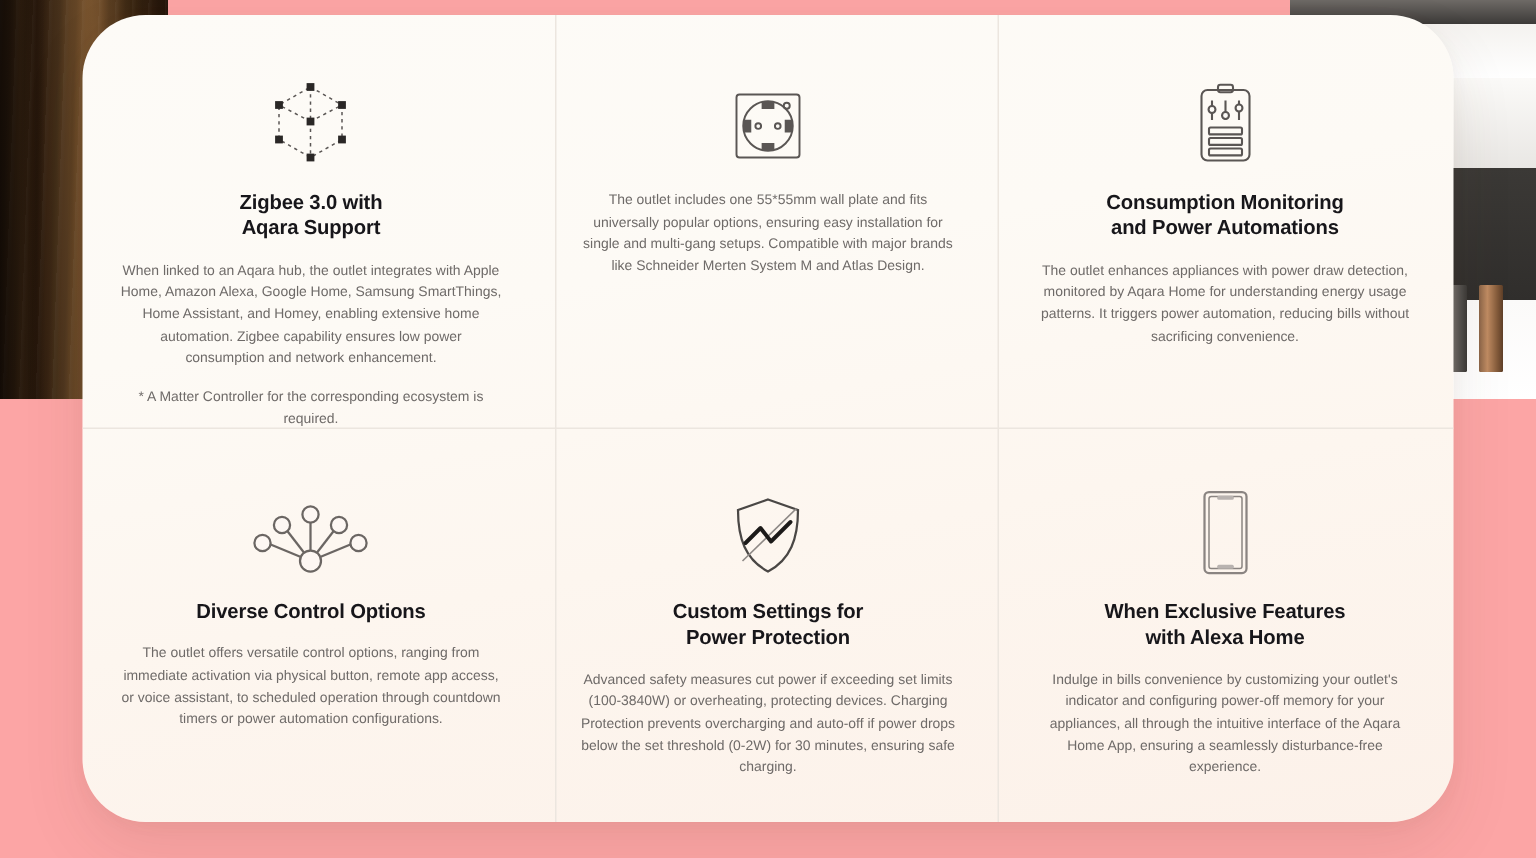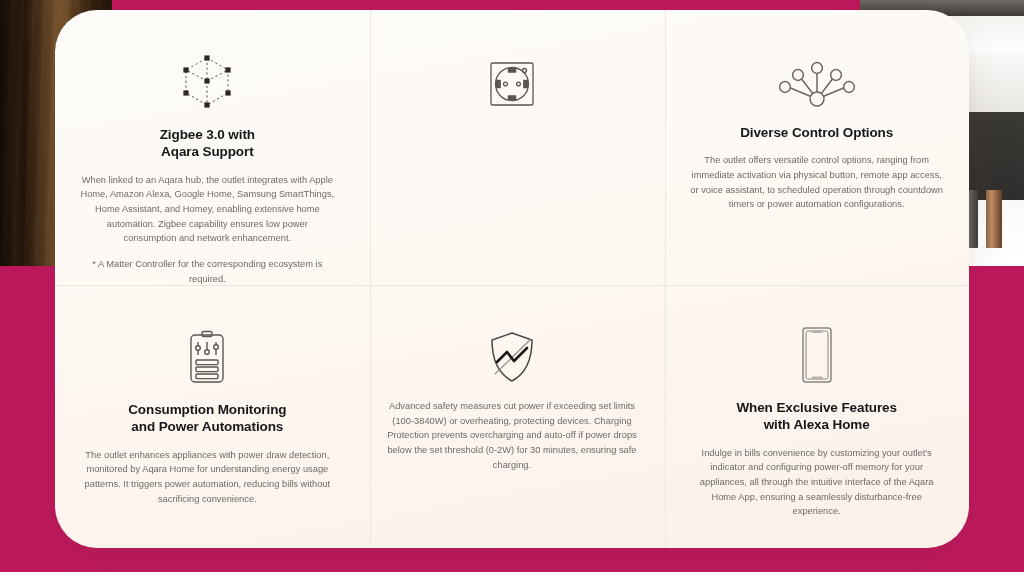--- a/index.html
+++ b/index.html
@@ -7,21 +7,21 @@
     width:1024px; height:572px;
     overflow:hidden;
     font-family:"Liberation Sans", sans-serif;
     background:#ffffff;
   }
 
   
   #page {
     position:relative;
     width:1024px; height:572px;
-    background:#be185d;
+    background:#fca5a5;
   }
 
   
   .bg-wood-left {
     position:absolute; left:0; top:0; width:112px; height:266px;
     background:
       linear-gradient(90deg,
         #2b1a0d 0%, #3a2512 12%, #2a190c 22%,
         #46301a 34%, #6b4a28 46%, #7d5730 55%,
         #5c3f22 66%, #3b2712 78%, #2b1a0d 92%, #221409 100%);
@@ -191,20 +191,44 @@
               <circle cx="21.5" cy="28" r="1.9"></circle>
               <circle cx="34.5" cy="28" r="1.9"></circle>
               <path d="M24.4 12.6 h7.2 v3.4 h-7.2 z" fill="#5a5654"></path>
               <path d="M24.4 40 h7.2 v3.4 h-7.2 z" fill="#5a5654"></path>
               <path d="M12.6 24.4 v7.2 h3.6 v-7.2 z" fill="#5a5654"></path>
               <path d="M39.8 24.4 v7.2 h3.6 v-7.2 z" fill="#5a5654"></path>
               <circle cx="40.5" cy="14.5" r="2"></circle>
             </g>
           </svg>
         </div>
+        <div class="desc">The outlet includes one 55*55mm wall plate and fits universally popular options, ensuring easy installation for single and multi-gang setups. Compatible with major brands like Schneider Merten System M and Atlas Design.</div>
+      </div>
+
+      <div class="cell r1">
+        <div class="icon-wrap">
+          <svg width="48" height="58" viewBox="0 0 48 58">
+            <g stroke="#5a5654" stroke-width="1.4" fill="none">
+              <rect x="8" y="6" width="32" height="47" rx="4"></rect>
+              <rect x="19" y="2.5" width="10" height="5" rx="1.6"></rect>
+              <path d="M15 13 v13 M24 13 v13 M33 13 v13"></path>
+              <circle cx="15" cy="19" r="2.3" fill="#fdfbf7"></circle>
+              <circle cx="24" cy="23" r="2.3" fill="#fdfbf7"></circle>
+              <circle cx="33" cy="18" r="2.3" fill="#fdfbf7"></circle>
+              <rect x="13" y="31" width="22" height="4.6" rx="1"></rect>
+              <rect x="13" y="38" width="22" height="4.6" rx="1"></rect>
+              <rect x="13" y="45" width="22" height="4.6" rx="1"></rect>
+            </g>
+          </svg>
+        </div>
+        <div class="title">
+          <span>Consumption Monitoring</span><br>
+          <span>and Power Automations</span>
+        </div>
+        <div class="desc">The outlet enhances appliances with power draw detection, monitored by Aqara Home for understanding energy usage patterns. It triggers power automation, reducing bills without sacrificing convenience.</div>
       </div>
 
       <div class="cell r2">
         <div class="icon-wrap">
           <svg width="78" height="54" viewBox="0 0 78 54">
             <g stroke="#6b6663" stroke-width="1.5" fill="none">
               <path d="M39 43 L39 15"></path>
               <path d="M39 43 L22 21"></path>
               <path d="M39 43 L56 21"></path>
               <path d="M39 43 L10 31"></path>
@@ -217,52 +241,33 @@
               <circle cx="71" cy="31" r="5.4" fill="#fdf7f3"></circle>
             </g>
           </svg>
         </div>
         <div class="title">
           <span>Diverse Control Options</span>
         </div>
         <div class="desc">The outlet offers versatile control options, ranging from immediate activation via physical button, remote app access, or voice assistant, to scheduled operation through countdown timers or power automation configurations.</div>
       </div>
 
-      <div class="cell r1">
-        <div class="icon-wrap">
-          <svg width="48" height="58" viewBox="0 0 48 58">
-            <g stroke="#5a5654" stroke-width="1.4" fill="none">
-              <rect x="8" y="6" width="32" height="47" rx="4"></rect>
-              <rect x="19" y="2.5" width="10" height="5" rx="1.6"></rect>
-              <path d="M15 13 v13 M24 13 v13 M33 13 v13"></path>
-              <circle cx="15" cy="19" r="2.3" fill="#fdfbf7"></circle>
-              <circle cx="24" cy="23" r="2.3" fill="#fdfbf7"></circle>
-              <circle cx="33" cy="18" r="2.3" fill="#fdfbf7"></circle>
-              <rect x="13" y="31" width="22" height="4.6" rx="1"></rect>
-              <rect x="13" y="38" width="22" height="4.6" rx="1"></rect>
-              <rect x="13" y="45" width="22" height="4.6" rx="1"></rect>
-            </g>
-          </svg>
-        </div>
-        <div class="title">
-          <span>Consumption Monitoring</span><br>
-          <span>and Power Automations</span>
-        </div>
-        <div class="desc">The outlet enhances appliances with power draw detection, monitored by Aqara Home for understanding energy usage patterns. It triggers power automation, reducing bills without sacrificing convenience.</div>
-      </div>
-
       <div class="cell r2">
         <div class="icon-wrap">
           <svg width="54" height="56" viewBox="0 0 54 56">
             <g fill="none" stroke="#4a4745" stroke-width="1.5">
               <path d="M27 4 L47 11 C47 30 42 44 27 52 C12 44 7 30 7 11 Z"></path>
             </g>
             <path d="M10 45 L46 10" stroke="#8d8885" stroke-width="1.1" fill="none"></path>
             <path d="M12 33 L22 23 L29 32 L42 19" stroke="#1c1a19" stroke-width="2.6" fill="none" stroke-linejoin="round" stroke-linecap="round"></path>
           </svg>
+        </div>
+        <div class="title">
+          <span>Custom Settings for</span><br>
+          <span>Power Protection</span>
         </div>
         <div class="desc">Advanced safety measures cut power if exceeding set limits (100-3840W) or overheating, protecting devices. Charging Protection prevents overcharging and auto-off if power drops below the set threshold (0-2W) for 30 minutes, ensuring safe charging.</div>
       </div>
 
       <div class="cell r2">
         <div class="icon-wrap">
           <svg width="42" height="60" viewBox="0 0 42 60">
             <g fill="none" stroke="#8a8481" stroke-width="1.5">
               <rect x="7" y="3" width="28" height="54" rx="3"></rect>
               <rect x="10" y="6" width="22" height="48" rx="1.5" stroke-width="1"></rect>

